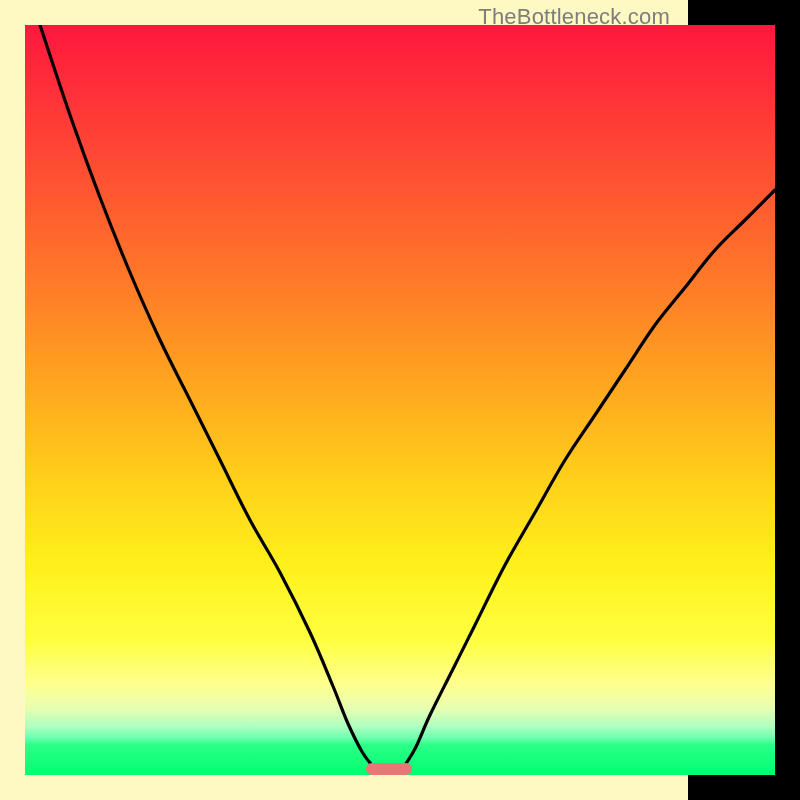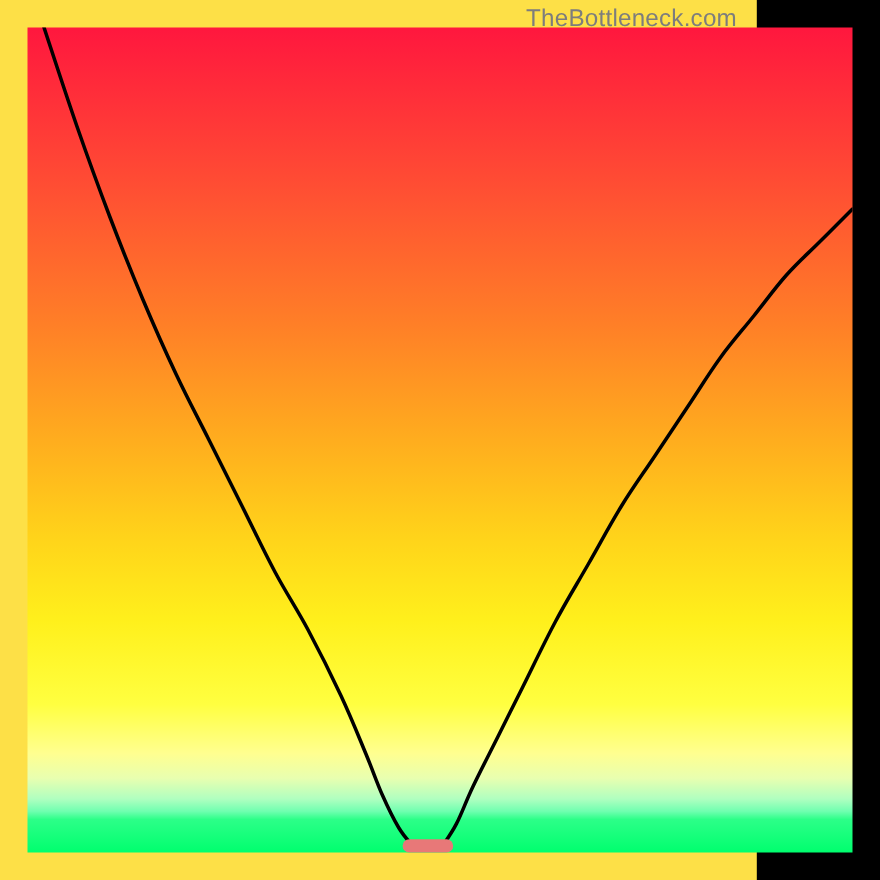--- a/index.html
+++ b/index.html
@@ -8,21 +8,21 @@
     width: 800px;
     height: 800px;
     background: #000;
     overflow: hidden;
     font-family: Arial, Helvetica, sans-serif;
   }
   .frame {
     position: relative;
     width: 688px;
     height: 800px;
-    background: #fde047;
+    background: #fef9c3;
   }
   .plot-area {
     position: absolute;
     left: 25px;
     top: 25px;
     width: 750px;
     height: 750px;
     background: linear-gradient(to bottom,
       #ff173e 0%,
       #ff4a34 18%,

